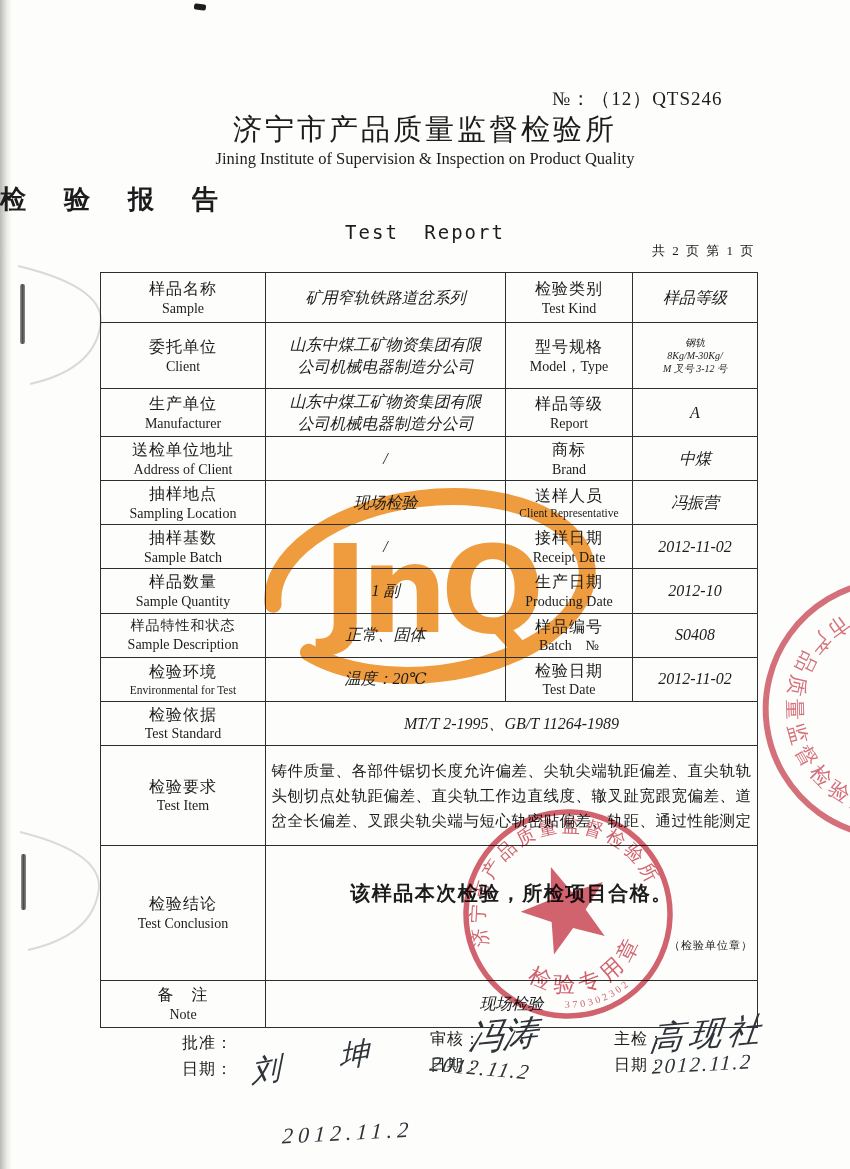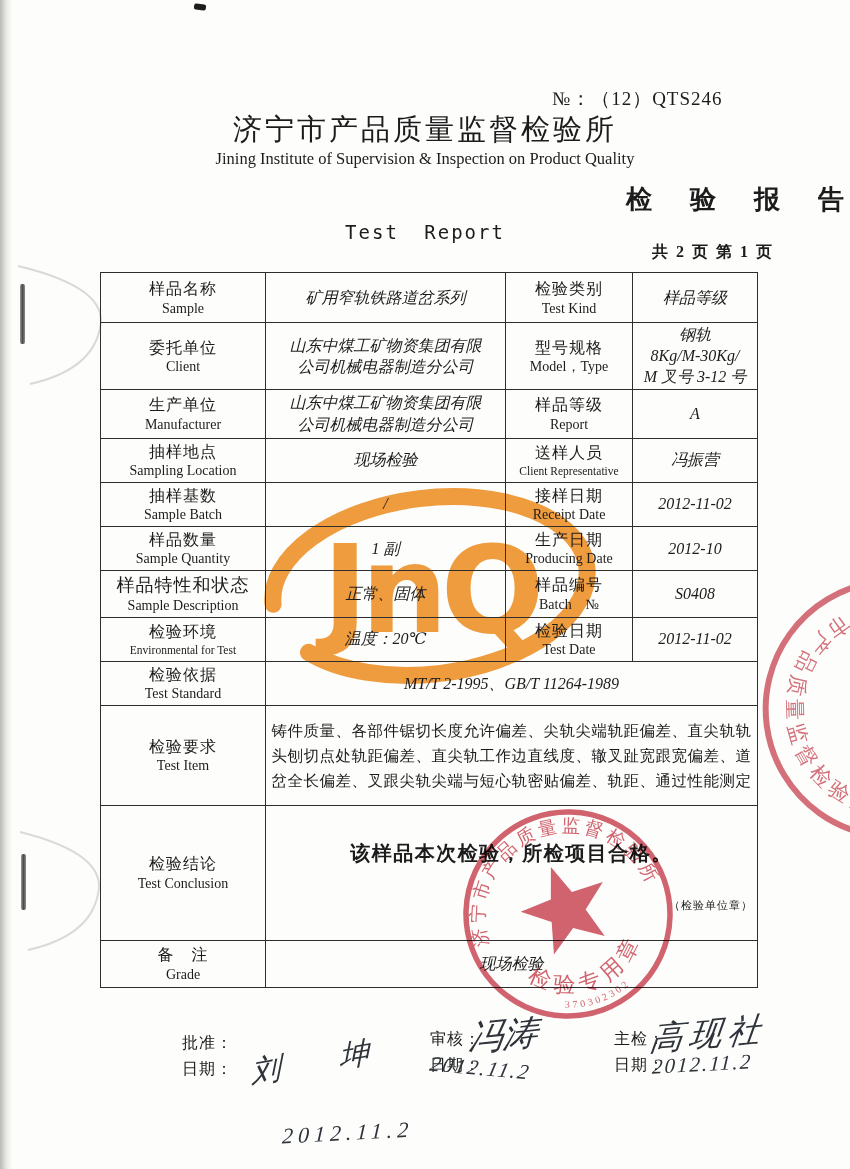--- a/index.html
+++ b/index.html
@@ -16,24 +16,24 @@
   .speck{left:194px;top:4px;width:12px;height:6px;background:#1d1d1d;border-radius:2px;transform:rotate(8deg);z-index:5;}
   .staple{width:5px;background:linear-gradient(to right,#9a9a98,#4c4c4a,#8c8c8a);border-radius:2px;z-index:5;}
   .staple.s1{left:20px;top:284px;height:60px;}
   .staple.s2{left:21px;top:854px;height:56px;}
   .hole-arc{z-index:0;}
 
   
   .report-no{top:86px;left:552px;font-size:19px;letter-spacing:1px;z-index:2;}
   .org-cn{top:110px;left:0;width:850px;text-align:center;font-size:29px;letter-spacing:3px;z-index:2;}
   .org-en{top:149px;left:0;width:850px;text-align:center;font-size:16.5px;z-index:2;}
-  .title-cn{top:182px;left:0;width:850px;text-align:right;font-size:26px;font-weight:bold;letter-spacing:6px;z-index:2;}
+  .title-cn{top:182px;left:0;width:850px;text-align:left;font-size:26px;font-weight:bold;letter-spacing:6px;z-index:2;}
   .title-en{top:221px;left:0;width:850px;text-align:center;font-size:19px;letter-spacing:2px;word-spacing:12px;
     font-family:"DejaVu Sans Mono","Liberation Mono",monospace;z-index:2;}
-  .page-info{top:242px;left:652px;font-size:16px;letter-spacing:2px;z-index:2;font-weight:bold;}
+  .page-info{top:242px;left:652px;font-size:13px;letter-spacing:2px;z-index:2;}
 
   
   table.report{position:absolute;left:100px;top:272px;width:657px;border-collapse:collapse;table-layout:fixed;z-index:2;padding-left:43px;}
   table.report td{border:1.6px solid #2e2e2e;text-align:center;vertical-align:middle;padding:2px 5px;overflow:hidden;}
   .lbl-cn{display:block;font-size:16px;letter-spacing:1px;line-height:1.35;}
   .lbl-en{display:block;font-size:14px;line-height:1.25;}
   .sm-en .lbl-en{font-size:11.5px;}
   .val{font-size:16px;line-height:1.35;font-style:italic;}
   .pre{white-space:pre-line;}
   .test-item-val{font-size:15.5px;text-align:left;line-height:1.62;letter-spacing:0.5px;padding:4px 10px;}
@@ -111,36 +111,48 @@
     <td>
           <span class="lbl-cn">委托单位</span>
           <span class="lbl-en">Client</span>
         </td>
     <td class="val pre">山东中煤工矿物资集团有限
 公司机械电器制造分公司</td>
     <td>
           <span class="lbl-cn">型号规格</span>
           <span class="lbl-en">Model，Type</span>
         </td>
-    <td class="val pre" style="font-size:16px;line-height:1.3">钢轨
+    <td class="val pre" style="font-size:10px;line-height:1.3">钢轨
 8Kg/M-30Kg/
 M 叉号 3-12 号</td>
   </tr>
   <tr style="height:46px">
     <td>
           <span class="lbl-cn">生产单位</span>
           <span class="lbl-en">Manufacturer</span>
         </td>
     <td class="val pre">山东中煤工矿物资集团有限
 公司机械电器制造分公司</td>
     <td>
           <span class="lbl-cn">样品等级</span>
           <span class="lbl-en">Report</span>
         </td>
     <td class="val">A</td>
+  </tr>
+  <tr style="height:44px">
+    <td>
+          <span class="lbl-cn">送检单位地址</span>
+          <span class="lbl-en">Address of Client</span>
+        </td>
+    <td class="val">/</td>
+    <td>
+          <span class="lbl-cn">商标</span>
+          <span class="lbl-en">Brand</span>
+        </td>
+    <td class="val">中煤</td>
   </tr>
   <tr style="height:44px">
     <td>
           <span class="lbl-cn">抽样地点</span>
           <span class="lbl-en">Sampling Location</span>
         </td>
     <td class="val">现场检验</td>
     <td class="sm-en">
           <span class="lbl-cn">送样人员</span>
           <span class="lbl-en">Client Representative</span>
@@ -166,21 +178,21 @@
         </td>
     <td class="val">1 副</td>
     <td>
           <span class="lbl-cn">生产日期</span>
           <span class="lbl-en">Producing Date</span>
         </td>
     <td class="val">2012-10</td>
   </tr>
   <tr style="height:43px">
     <td>
-          <span class="lbl-cn" style="font-size:18px">样品特性和状态</span>
+          <span class="lbl-cn" style="font-size:14px">样品特性和状态</span>
           <span class="lbl-en">Sample Description</span>
         </td>
     <td class="val">正常、固体</td>
     <td>
           <span class="lbl-cn">样品编号</span>
           <span class="lbl-en">Batch　№</span>
         </td>
     <td class="val">S0408</td>
   </tr>
   <tr style="height:43px">
@@ -215,21 +227,21 @@
           <span class="lbl-en">Test Conclusion</span>
         </td>
     <td class="concl-cell" colspan="3">
       <div class="concl-text">该样品本次检验，所检项目合格。</div>
       <div class="seal-note">（检验单位章）</div>
     </td>
   </tr>
   <tr style="height:47px">
     <td>
           <span class="lbl-cn">备　注</span>
-          <span class="lbl-en">Grade</span>
+          <span class="lbl-en">Note</span>
         </td>
     <td class="val" colspan="3">现场检验</td>
   </tr>
   </tbody>
 </table>
 
 <svg class="abs stamp-center" viewBox="0 0 232 232">
   <g transform="rotate(-20 116 116)" fill="#c8414f" stroke="none">
     <circle cx="116" cy="116" r="102" fill="none" stroke="#c8414f" stroke-width="5.5"></circle>
     <polygon points="116,66 127.2,96.6 159.7,97.8 134.1,117.9 143,149.2 116,131 89,149.2 97.9,117.9 72.3,97.8 104.8,96.6"></polygon>

